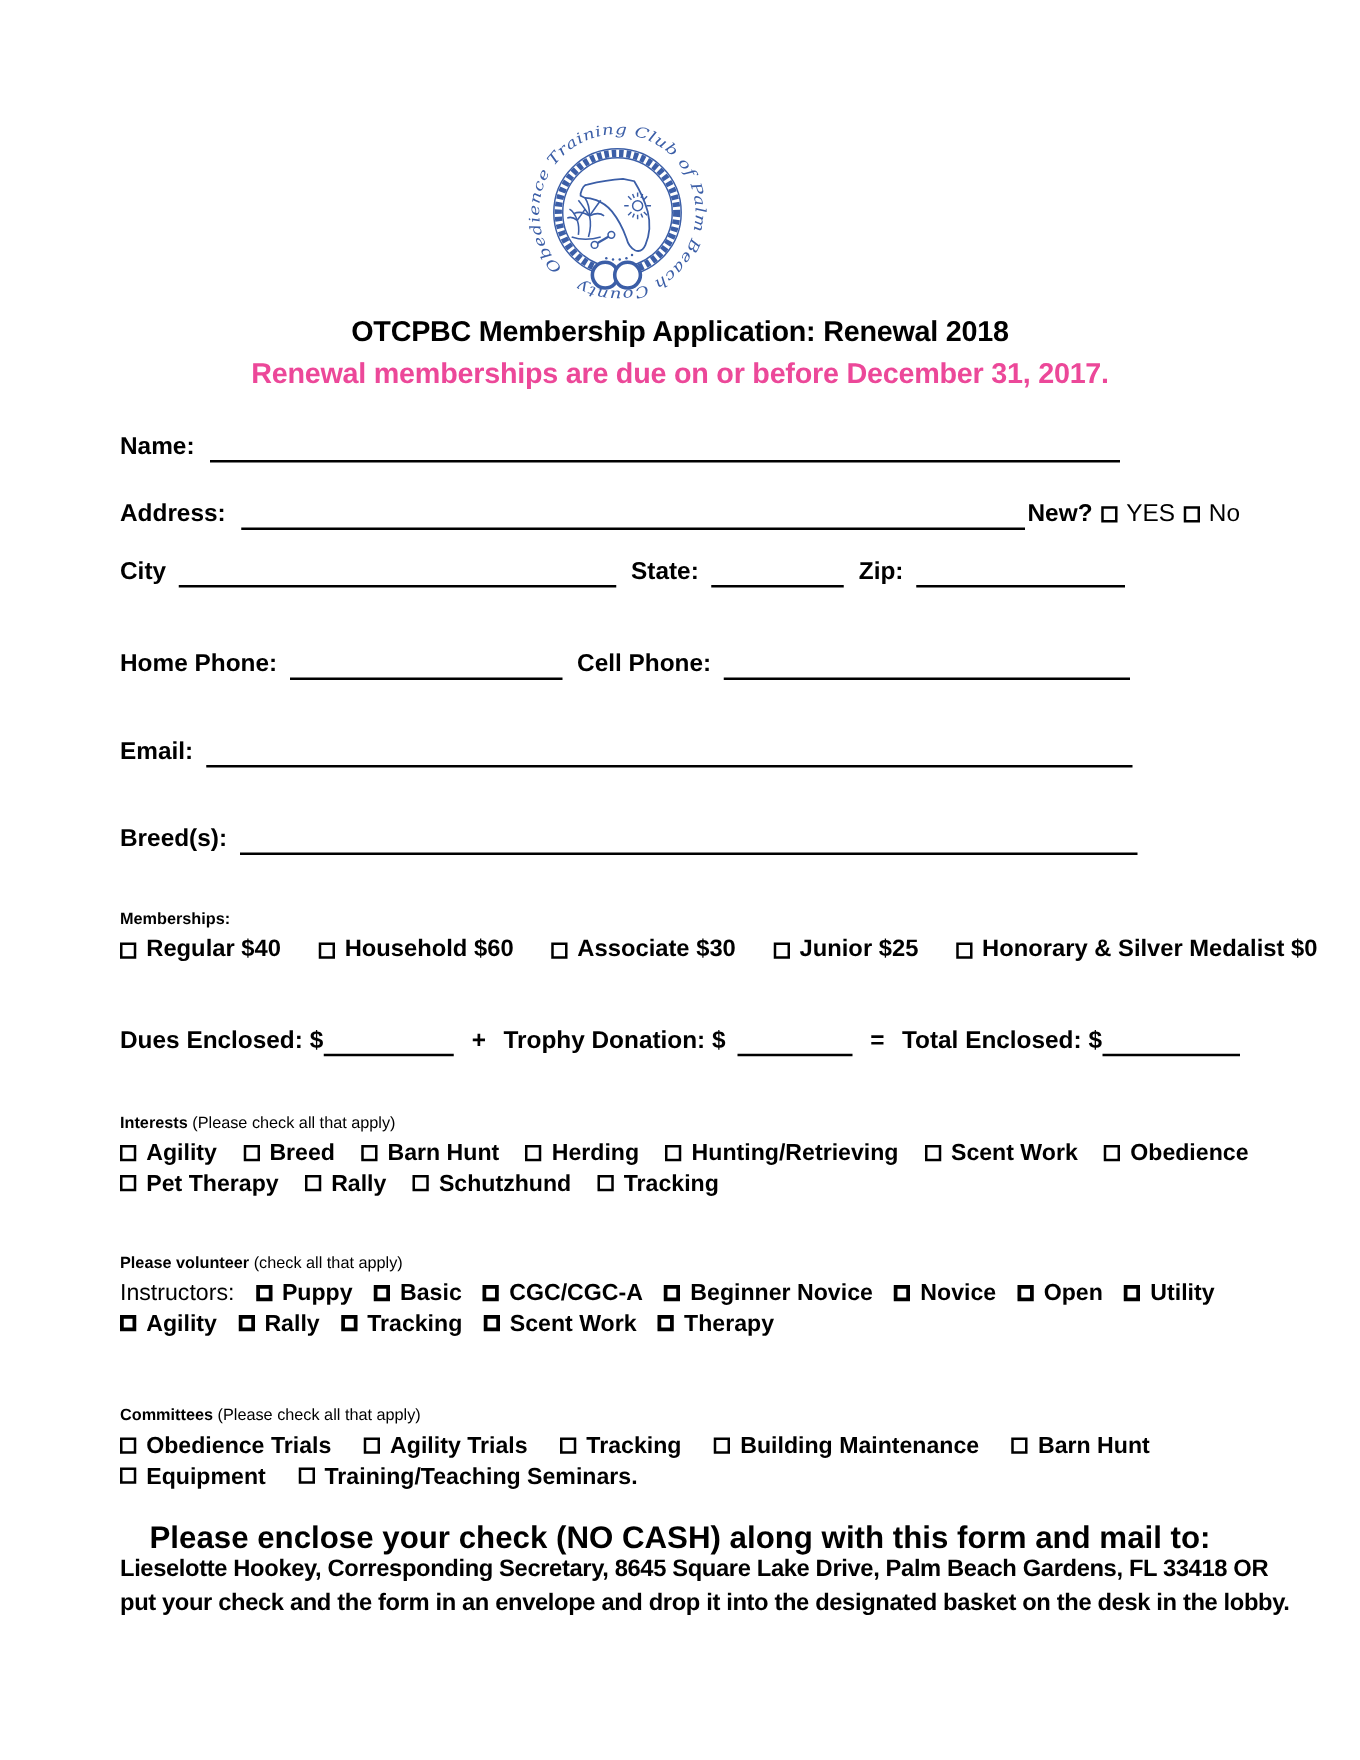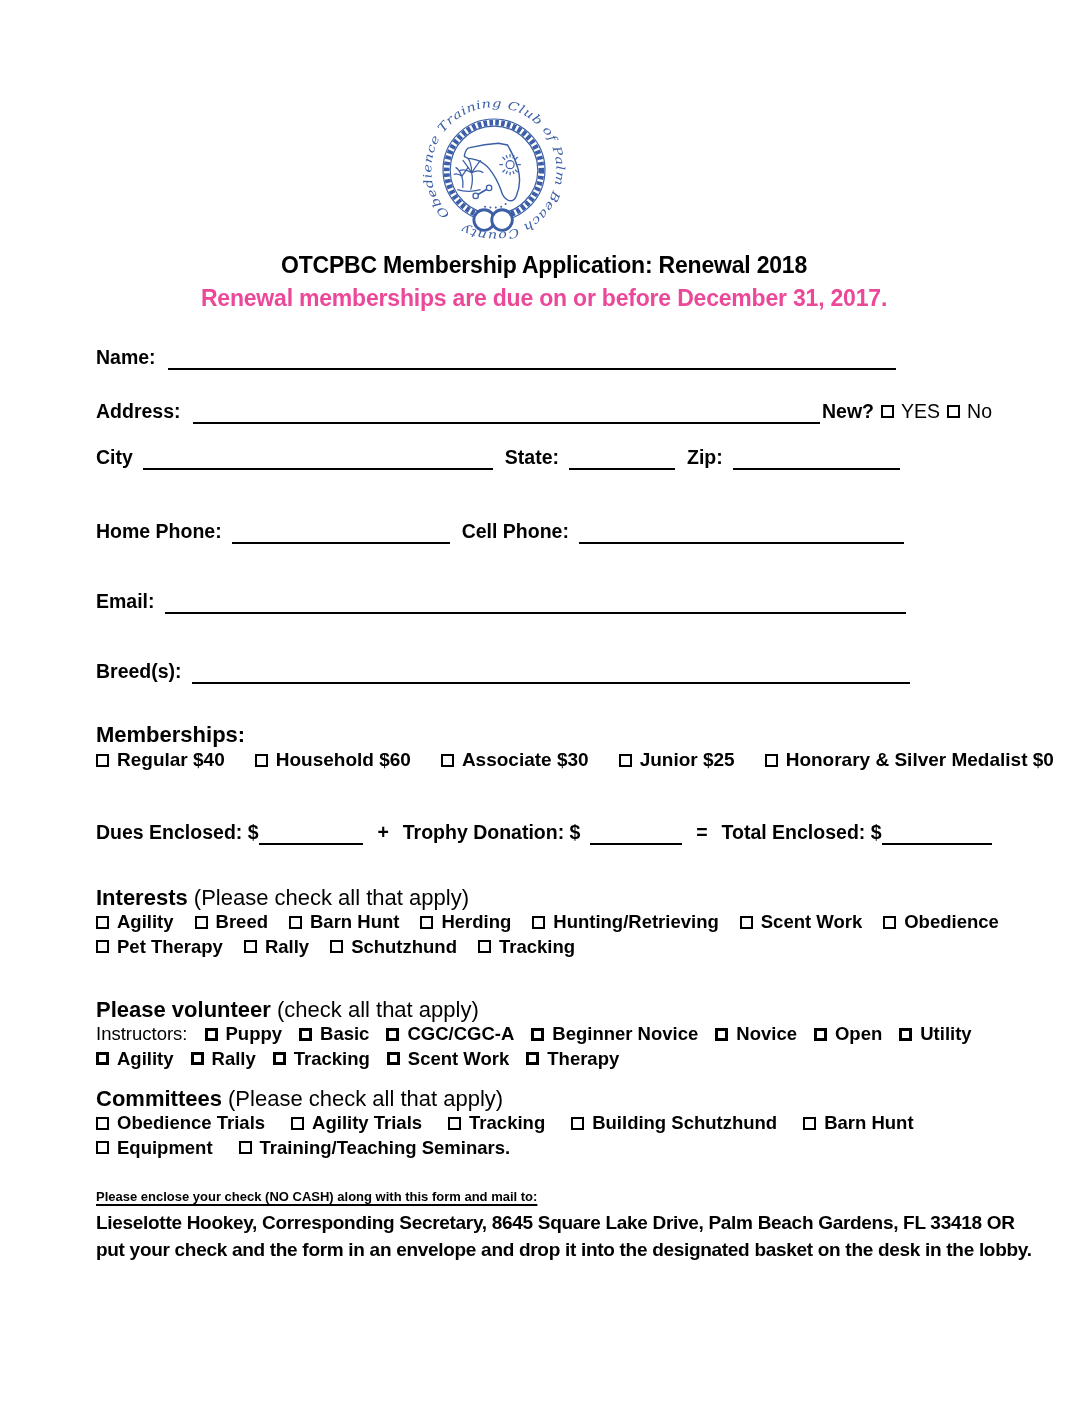--- a/index.html
+++ b/index.html
@@ -52,26 +52,26 @@
   .zip-line     { margin-right:92px; }
   .hp-line      { width:218px; }
   .cell-line    { margin-right:88px; }
   .email-line   { margin-right:86px; }
   .breed-line   { margin-right:82px; }
 
   .newgroup { display:flex; align-items:center; gap:7px; }
   .reg { font-weight:400; }
 
   
-  .sect-head { font-size:22px; font-weight:700; line-height:25px; }
+  .sect-head { font-size:13px; font-weight:700; line-height:25px; }
   .sect-head .rest { font-weight:400; }
   .mt-mem { margin-top:38px; }
   .mt-int { margin-top:40px; }
   .mt-vol { margin-top:38px; }
-  .mt-com { margin-top:15px; }
+  .mt-com { margin-top:48px; }
 
   
   .cbrow {
     display:flex; align-items:center; flex-wrap:nowrap;
     font-size:18.5px; font-weight:700; line-height:24.5px;
     white-space:nowrap; column-gap:24px;gap:20px;
   }
   .cbrow.mem { column-gap:30px; font-size:19px; line-height:26px; }
   .cbrow.int { column-gap:21px; }
   .cbrow.vol { column-gap:17px; }
@@ -86,22 +86,22 @@
   
   .row-dues { margin-top:46px; }
   .dues-line1 { width:112px; }
   .dues-line2 { width:98px; }
   .dues-line3 { width:118px; }
   .op { margin:0 14px; }
 
   
   .footer { margin-top:24px; margin-right:-56px; font-weight:700; }
   .footer-line1 {
-    font-size:13px; line-height:26px;
-    text-decoration:underline; text-underline-offset:3px; text-decoration-thickness:2px;
+    text-align:center; font-size:25px; line-height:26px;
+    text-underline-offset:3px; text-decoration-thickness:2px;
     margin-right:56px;
   }
   .footer-line2, .footer-line3 {
     font-size:19px; line-height:26.5px; white-space:nowrap; letter-spacing:-0.3px;
   }
 </style>
 </head>
 <body>
 
 <div class="page">
@@ -411,21 +411,21 @@
           <span>Agility Trials</span>
         </span>
 
         <span class="cbitem">
           <span class="cb"></span>
           <span>Tracking</span>
         </span>
 
         <span class="cbitem">
           <span class="cb"></span>
-          <span>Building Schutzhund</span>
+          <span>Building Maintenance</span>
         </span>
 
         <span class="cbitem">
           <span class="cb"></span>
           <span>Barn Hunt</span>
         </span>
       </div>
     <div class="cbrow com">
 
         <span class="cbitem">

